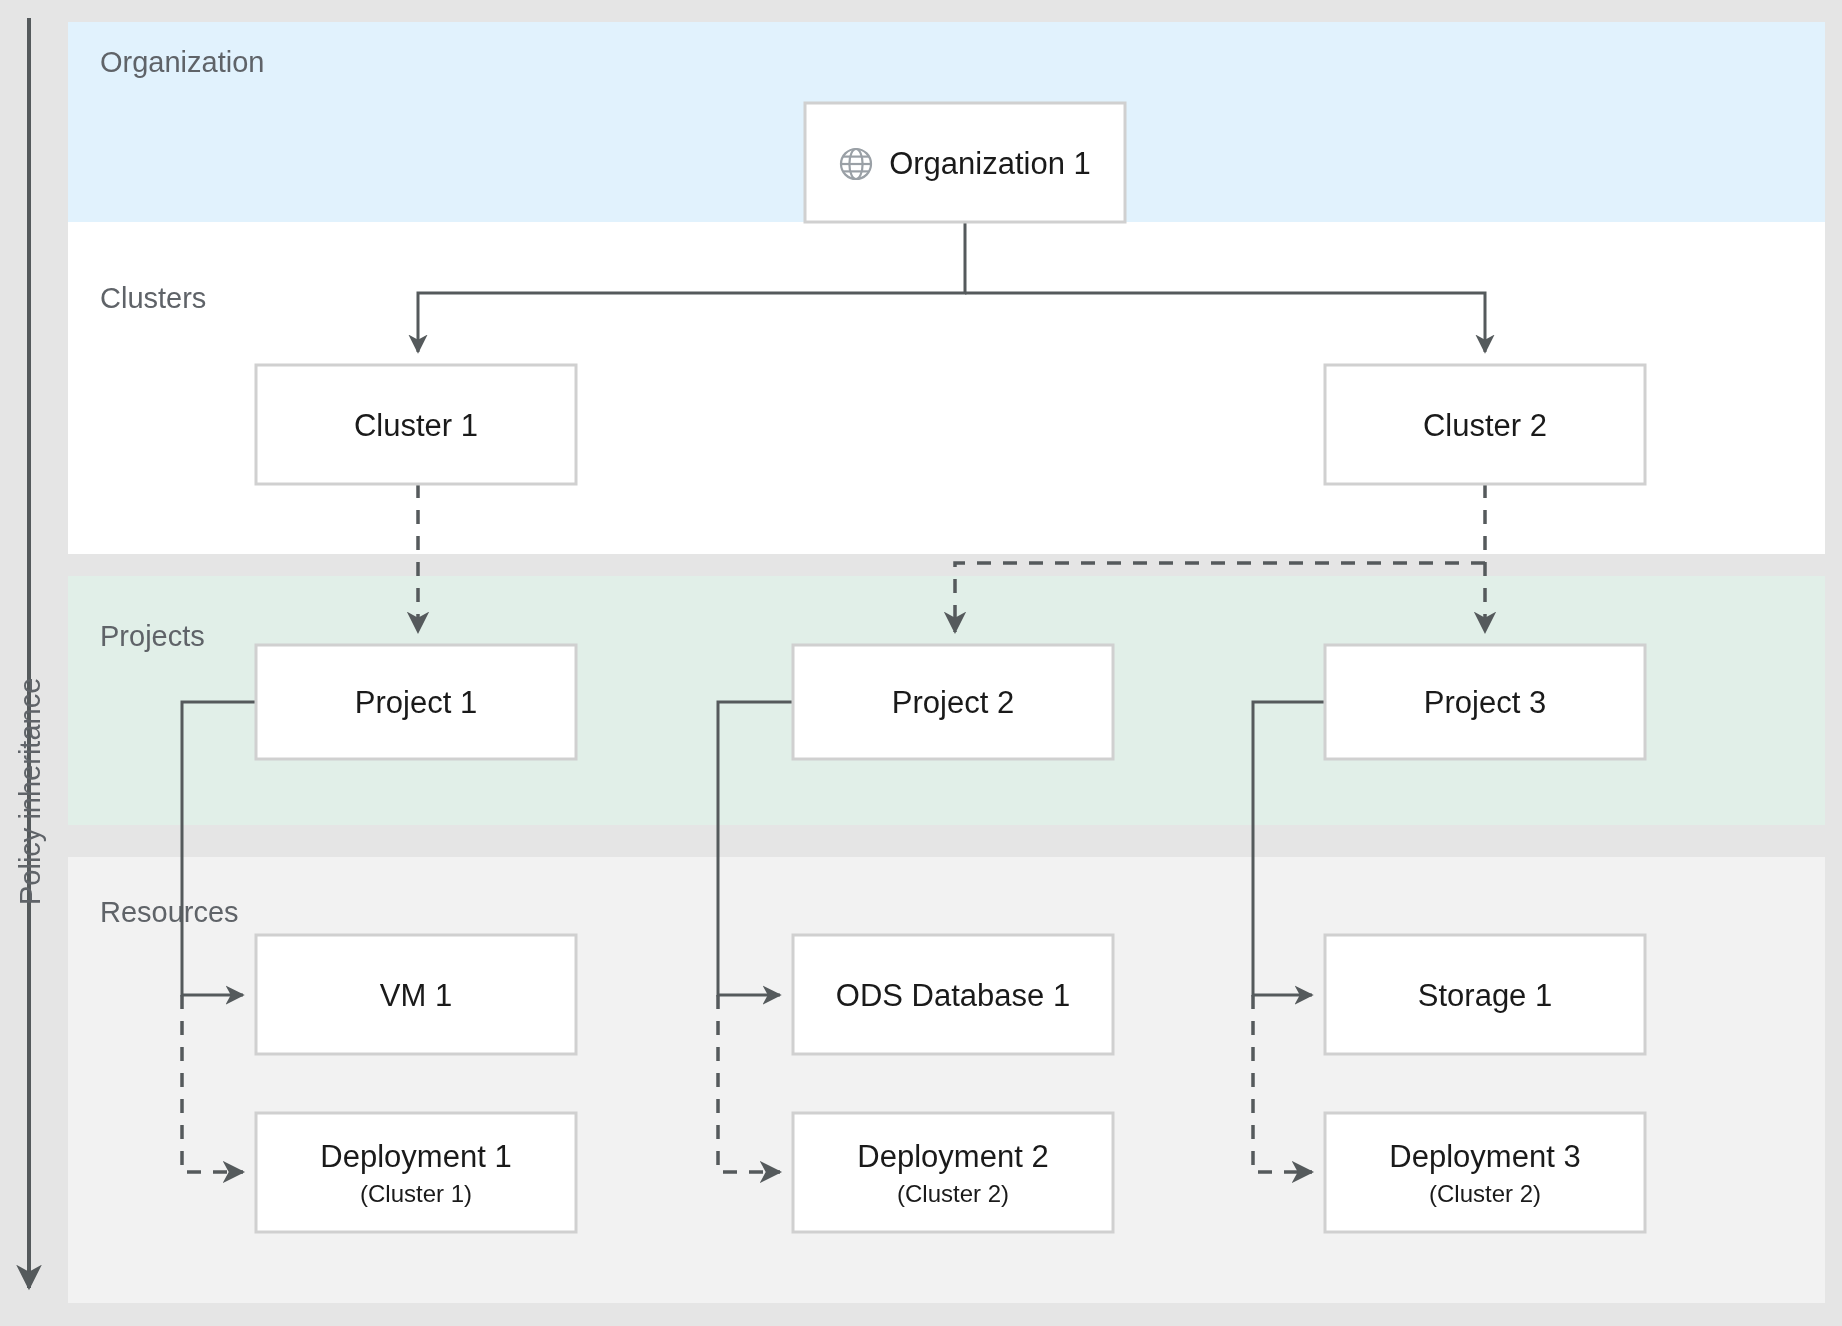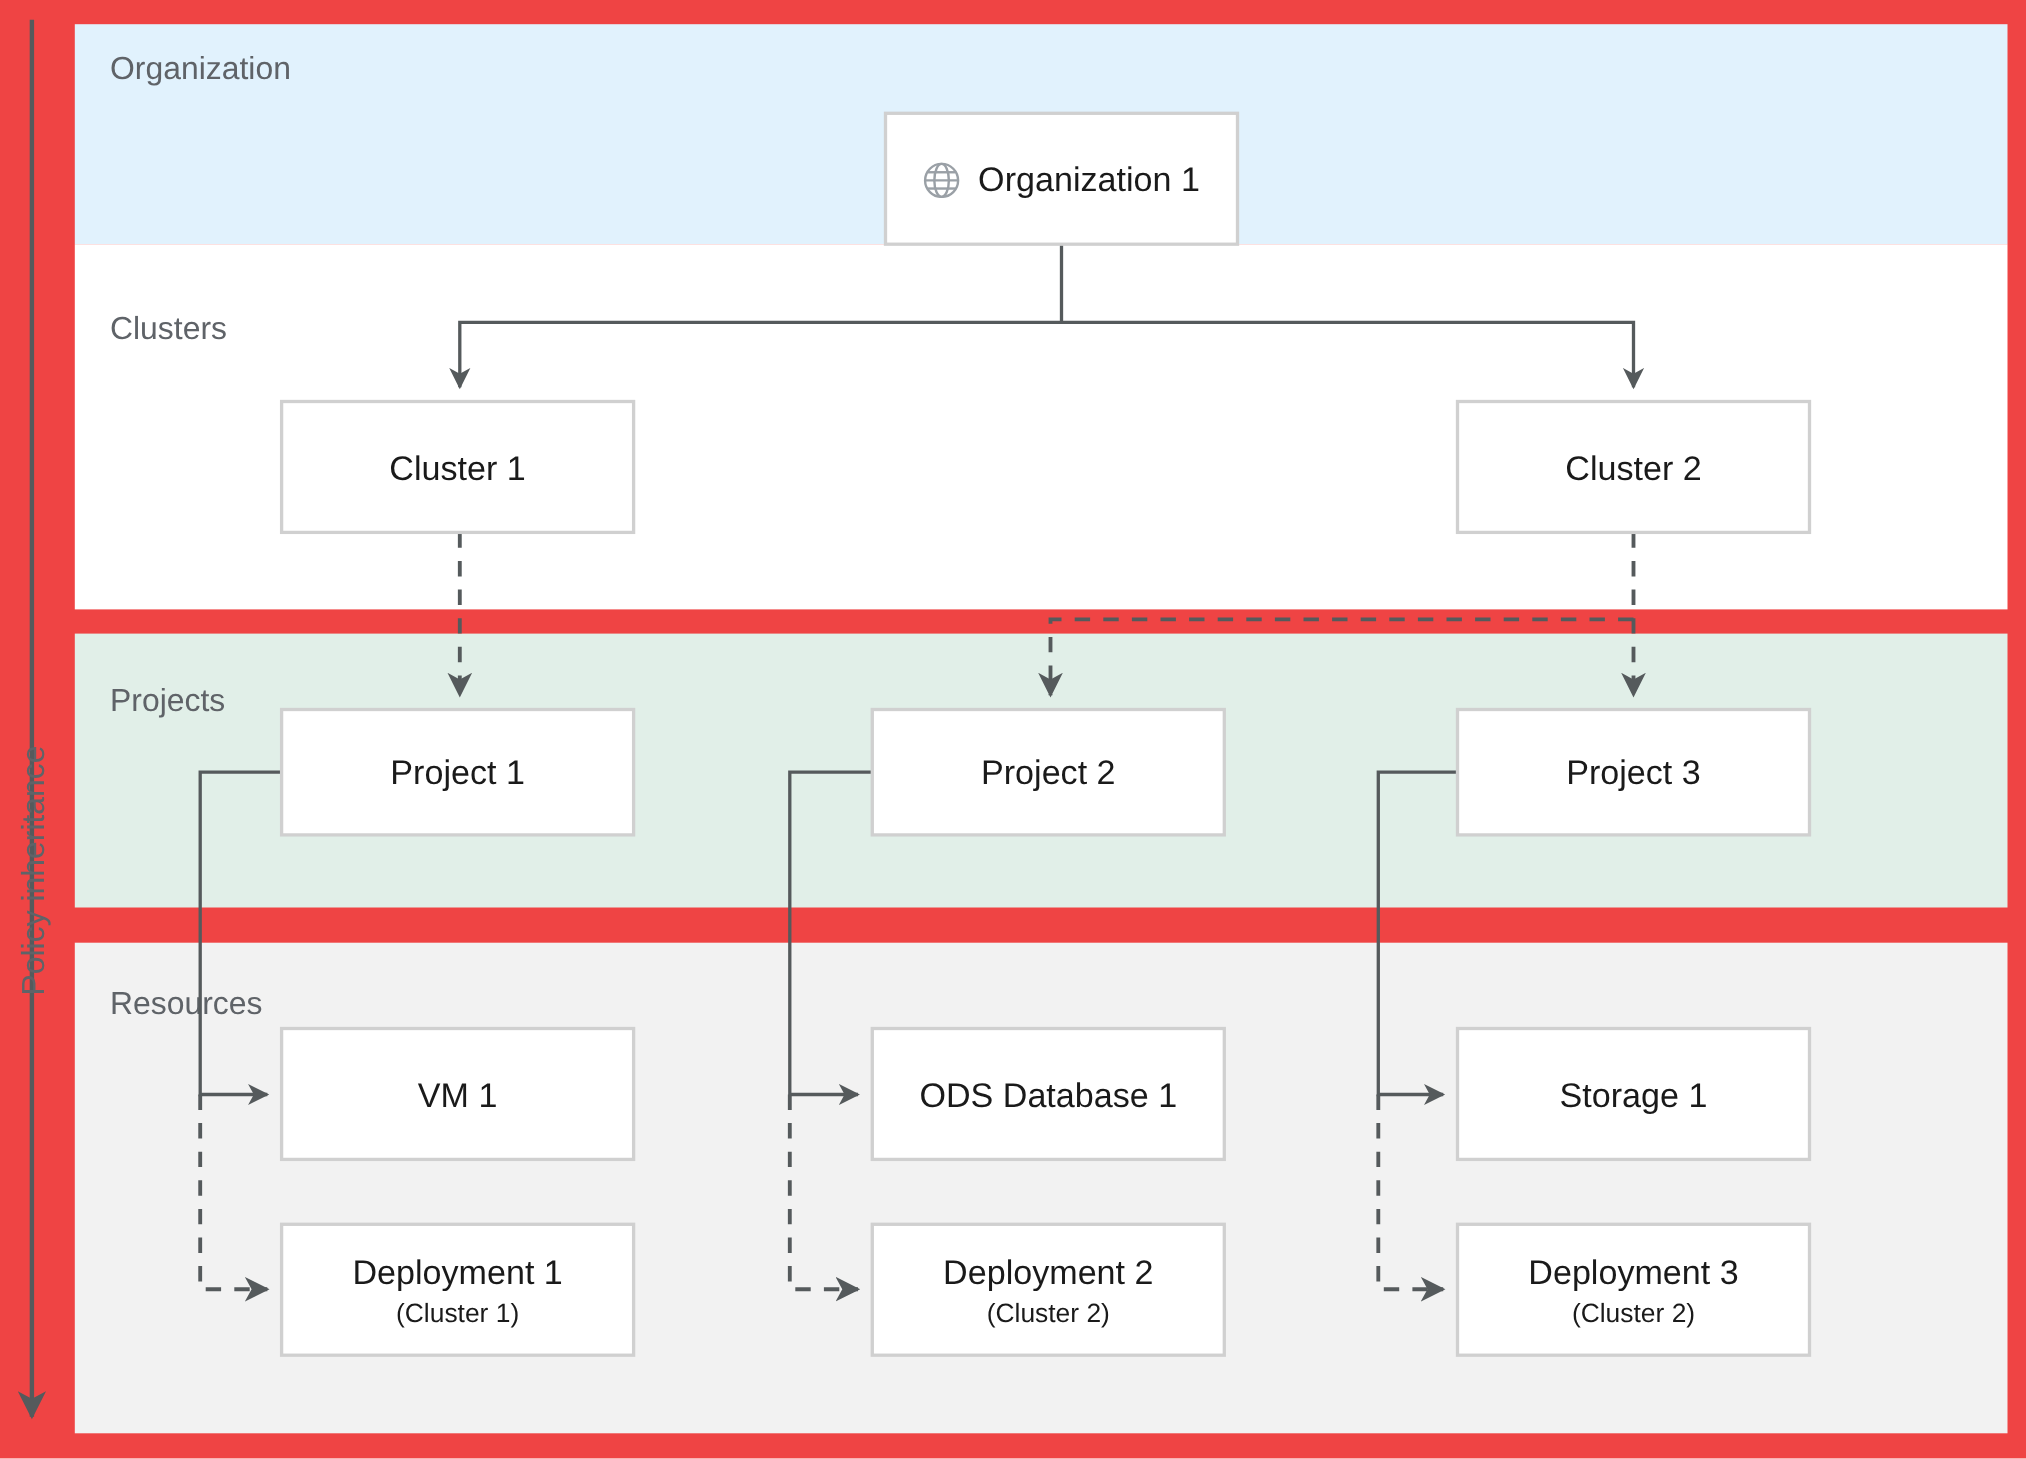--- a/index.html
+++ b/index.html
@@ -7,21 +7,21 @@
     padding: 0;
     background: #ffffff;
   }
   body {
     font-family: "Liberation Sans", sans-serif;
   }
   #canvas {
     position: relative;
     width: 1842px;
     height: 1326px;
-    background: #ef4444;
+    background: #e5e5e5;
     overflow: hidden;
   }
   svg.layer {
     position: absolute;
     top: 0;
     left: 0;
     width: 1842px;
     height: 1326px;
   }
   .band-label {

